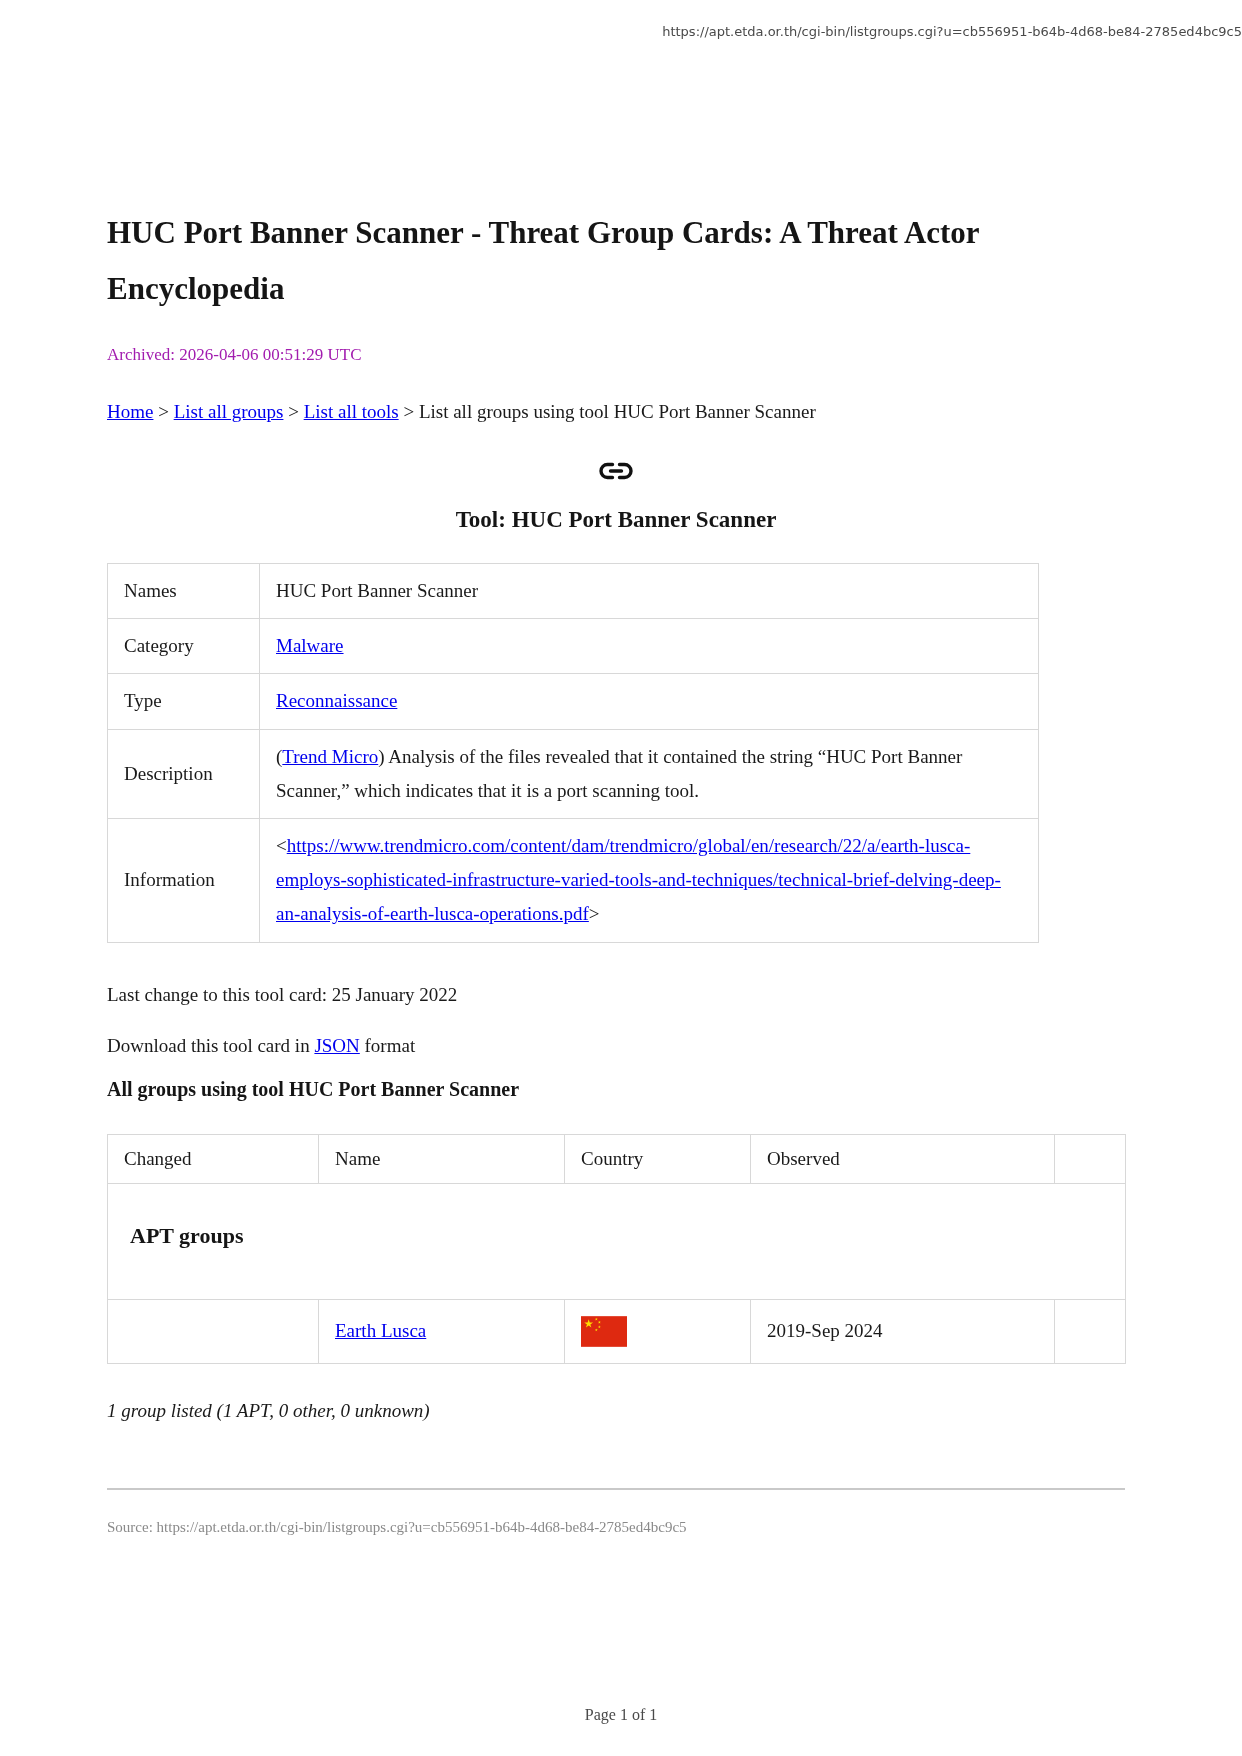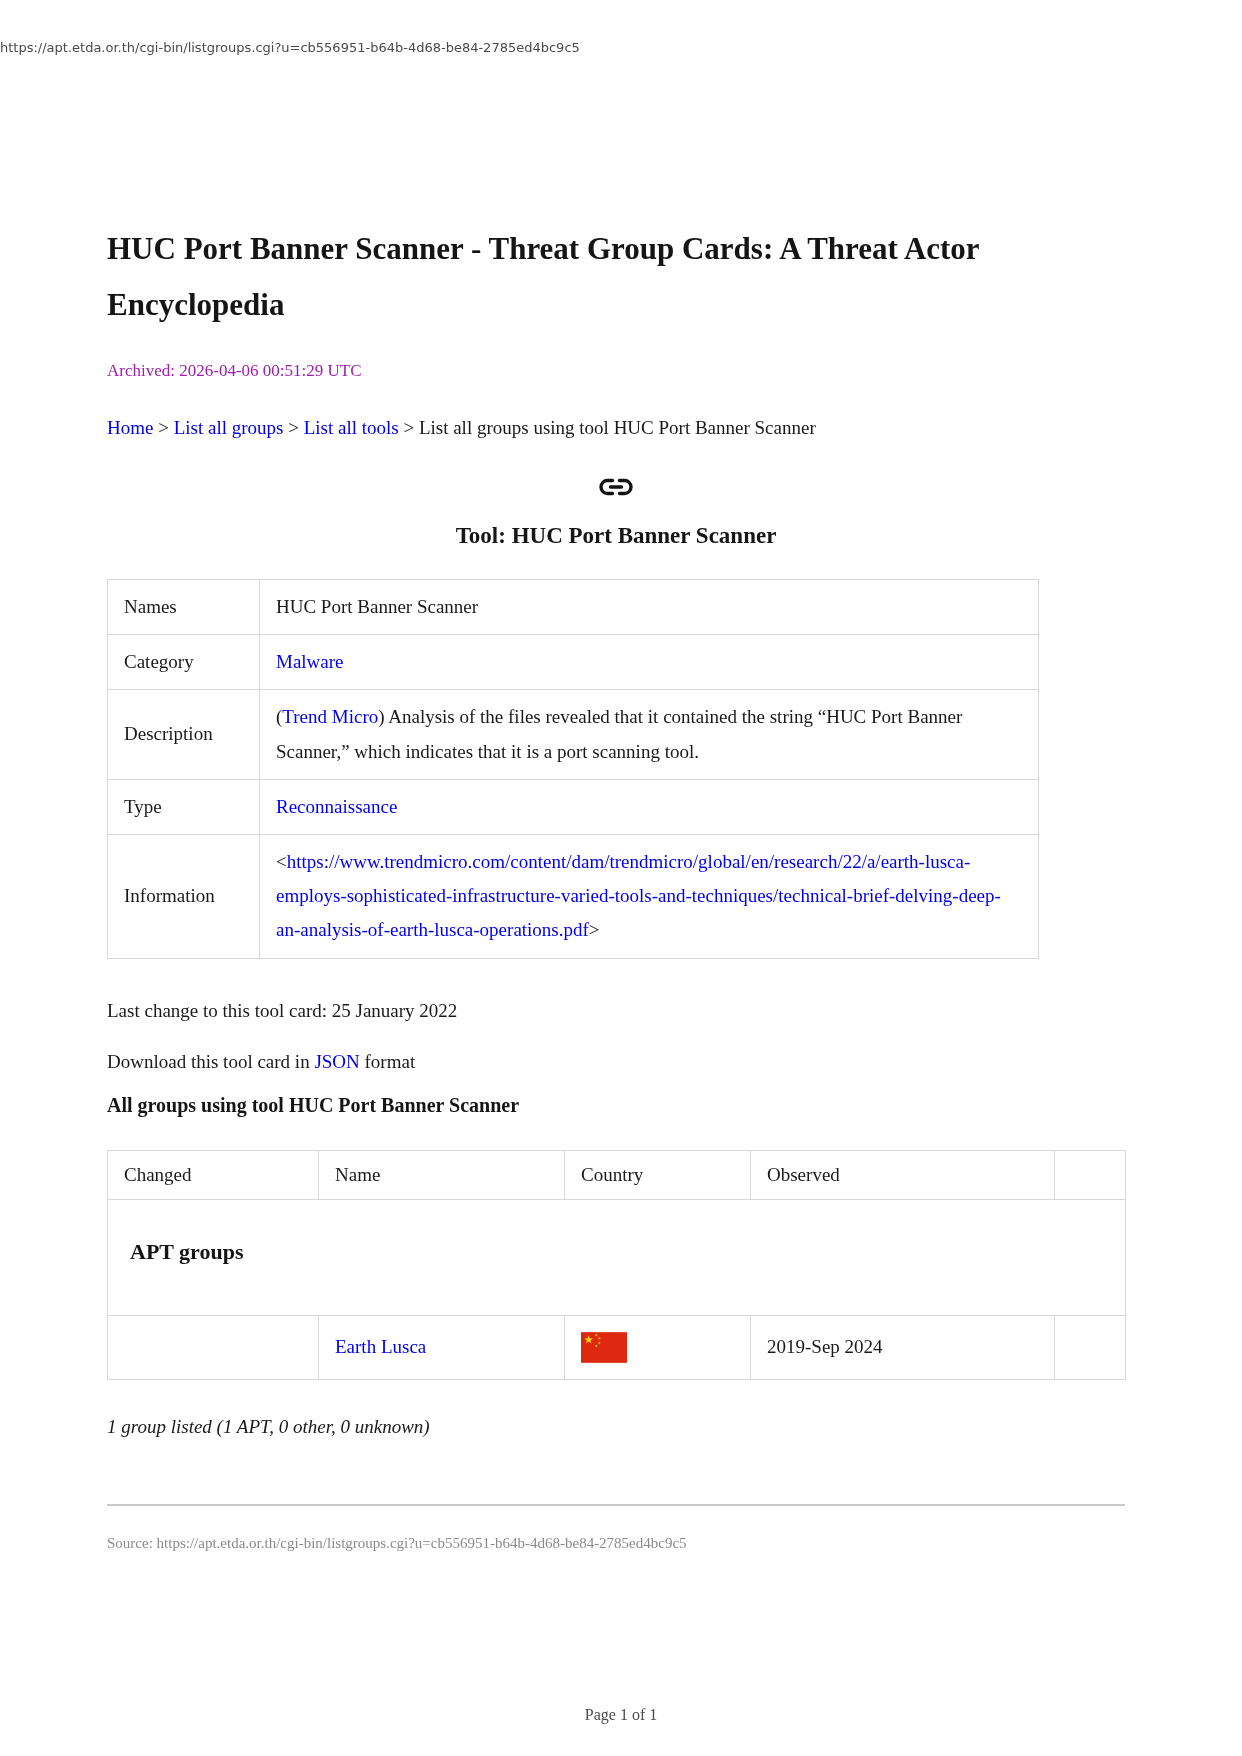--- a/index.html
+++ b/index.html
@@ -10,25 +10,26 @@
   body {
     width: 1242px;
     height: 1756px;
     position: relative;
     font-family: "Liberation Serif", "DejaVu Serif", serif;
     color: #1a1a1a;
     overflow: hidden;
   }
   a {
     color: var(--link-blue, #0000ee);
+    text-decoration: underline;
     cursor: pointer;
   }
   .print-url {
-    padding-top: 40px;
-    text-align: left;
+    padding-top: 24px;
+    text-align: right;
     font-family: "DejaVu Sans", "Liberation Sans", sans-serif;
     font-size: 13px;
     color: #4a4a4a;
   }
   .content {
     margin-left: 107px;
     width: 1018px;
   }
   h1.page-title {
     margin: 166px 0 0 0;
@@ -190,26 +191,26 @@
     <tbody>
       <tr>
         <td class="label-col">Names</td>
         <td>HUC Port Banner Scanner</td>
       </tr>
       <tr>
         <td class="label-col">Category</td>
         <td><a>Malware</a></td>
       </tr>
       <tr>
+        <td class="label-col">Type</td>
+        <td><a>Reconnaissance</a></td>
+      </tr>
+      <tr>
         <td class="label-col">Description</td>
         <td><span>(</span><a>Trend Micro</a><span>) Analysis of the files revealed that it contained the string “HUC Port Banner Scanner,” which indicates that it is a port scanning tool.</span></td>
-      </tr>
-      <tr>
-        <td class="label-col">Type</td>
-        <td><a>Reconnaissance</a></td>
       </tr>
       <tr>
         <td class="label-col">Information</td>
         <td class="url-cell"><span>&lt;</span><a>https://www.trendmicro.com/content/dam/trendmicro/global/en/research/22/a/earth-lusca-employs-sophisticated-infrastructure-varied-tools-and-techniques/technical-brief-delving-deep-an-analysis-of-earth-lusca-operations.pdf</a><span>&gt;</span></td>
       </tr>
     </tbody>
   </table>
 
   <div class="last-change">Last change to this tool card: 25 January 2022</div>
 

